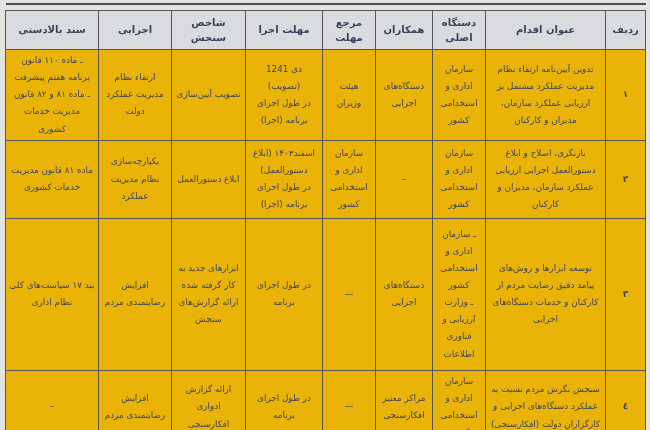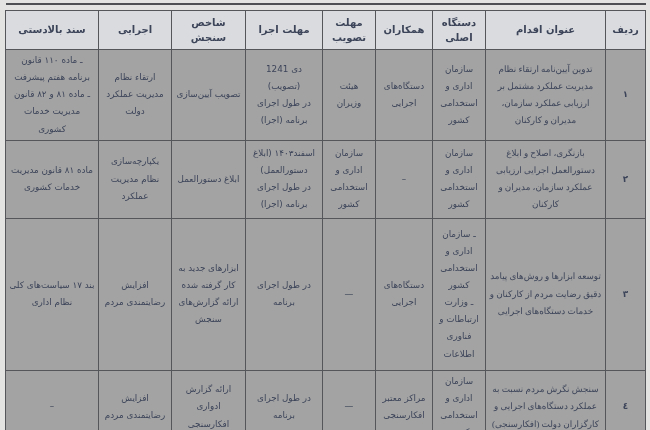--- a/index.html
+++ b/index.html
@@ -43,29 +43,29 @@
     word-wrap: break-word;
   }
   table.action-table th {
     background: #d9dbde;
     font-weight: bold;
     font-size: 10px;
     line-height: 1.55;
     height: 34px;
   }
   table.action-table td {
-    background: #a3a3a3;
+    background: #eab308;
     font-size: 8.8px;
     line-height: 1.95;
   }
   td.cell-radif {
     font-size: 11px;
     font-weight: bold;
   }
-  td.cell-onvan { font-size: 9px; font-family: Liberation Serif, serif; }
+  td.cell-onvan { font-size: 9px; }
 </style>
 </head>
 <body>
 
 <div class="page">
   <div class="table-frame">
     <table class="action-table">
       <colgroup id="col-group">
           <col style="width: 40px;">
           <col style="width: 120px;">
@@ -76,21 +76,21 @@
           <col style="width: 74px;">
           <col style="width: 73px;">
           <col style="width: 93px;">
         </colgroup>
       <thead>
         <tr id="header-row">
             <th>ردیف</th>
             <th>عنوان اقدام</th>
             <th>دستگاه اصلی</th>
             <th>همکاران</th>
-            <th>مهلت تصویب</th>
+            <th>مرجع مهلت</th>
             <th>مهلت اجرا</th>
             <th>شاخص سنجش</th>
             <th>اجرایی</th>
             <th>سند بالادستی</th>
           </tr>
       </thead>
       <tbody id="table-body">
           <tr style="height: 78px;">
             <td class="cell-radif">١</td>
             <td class="cell-onvan">تدوین آیین‌نامه ارتقاء نظام مدیریت عملکرد مشتمل بر ارزیابی عملکرد سازمان، مدیران و کارکنان</td>
@@ -113,21 +113,21 @@
             <td class="cell-mohlat">اسفند۱۴۰۳ (ابلاغ دستورالعمل)
 در طول اجرای برنامه (اجرا)</td>
             <td class="cell-shakhes">ابلاغ دستورالعمل</td>
             <td class="cell-payamad">یکپارچه‌سازی نظام مدیریت عملکرد</td>
             <td class="cell-sanad">ماده ۸۱ قانون مدیریت خدمات کشوری</td>
           </tr>
           <tr style="height: 152px;">
             <td class="cell-radif">٣</td>
             <td class="cell-onvan">توسعه ابزارها و روش‌های پیامد دقیق رضایت مردم از کارکنان و خدمات دستگاه‌های اجرایی</td>
             <td class="cell-dastgah">ـ سازمان اداری و استخدامی کشور
-ـ وزارت ارتباطات و فناوری اطلاعات</td>
+ـ وزارت ارزیابی و فناوری اطلاعات</td>
             <td class="cell-hamkaran">دستگاه‌های اجرایی</td>
             <td class="cell-marja">—</td>
             <td class="cell-mohlat">در طول اجرای برنامه</td>
             <td class="cell-shakhes">ابزارهای جدید به کار گرفته شده
 ارائه گزارش‌های سنجش</td>
             <td class="cell-payamad">افزایش رضایتمندی مردم</td>
             <td class="cell-sanad">بند ۱۷ سیاست‌های کلی نظام اداری</td>
           </tr>
           <tr style="height: 73px;">
             <td class="cell-radif">٤</td>

